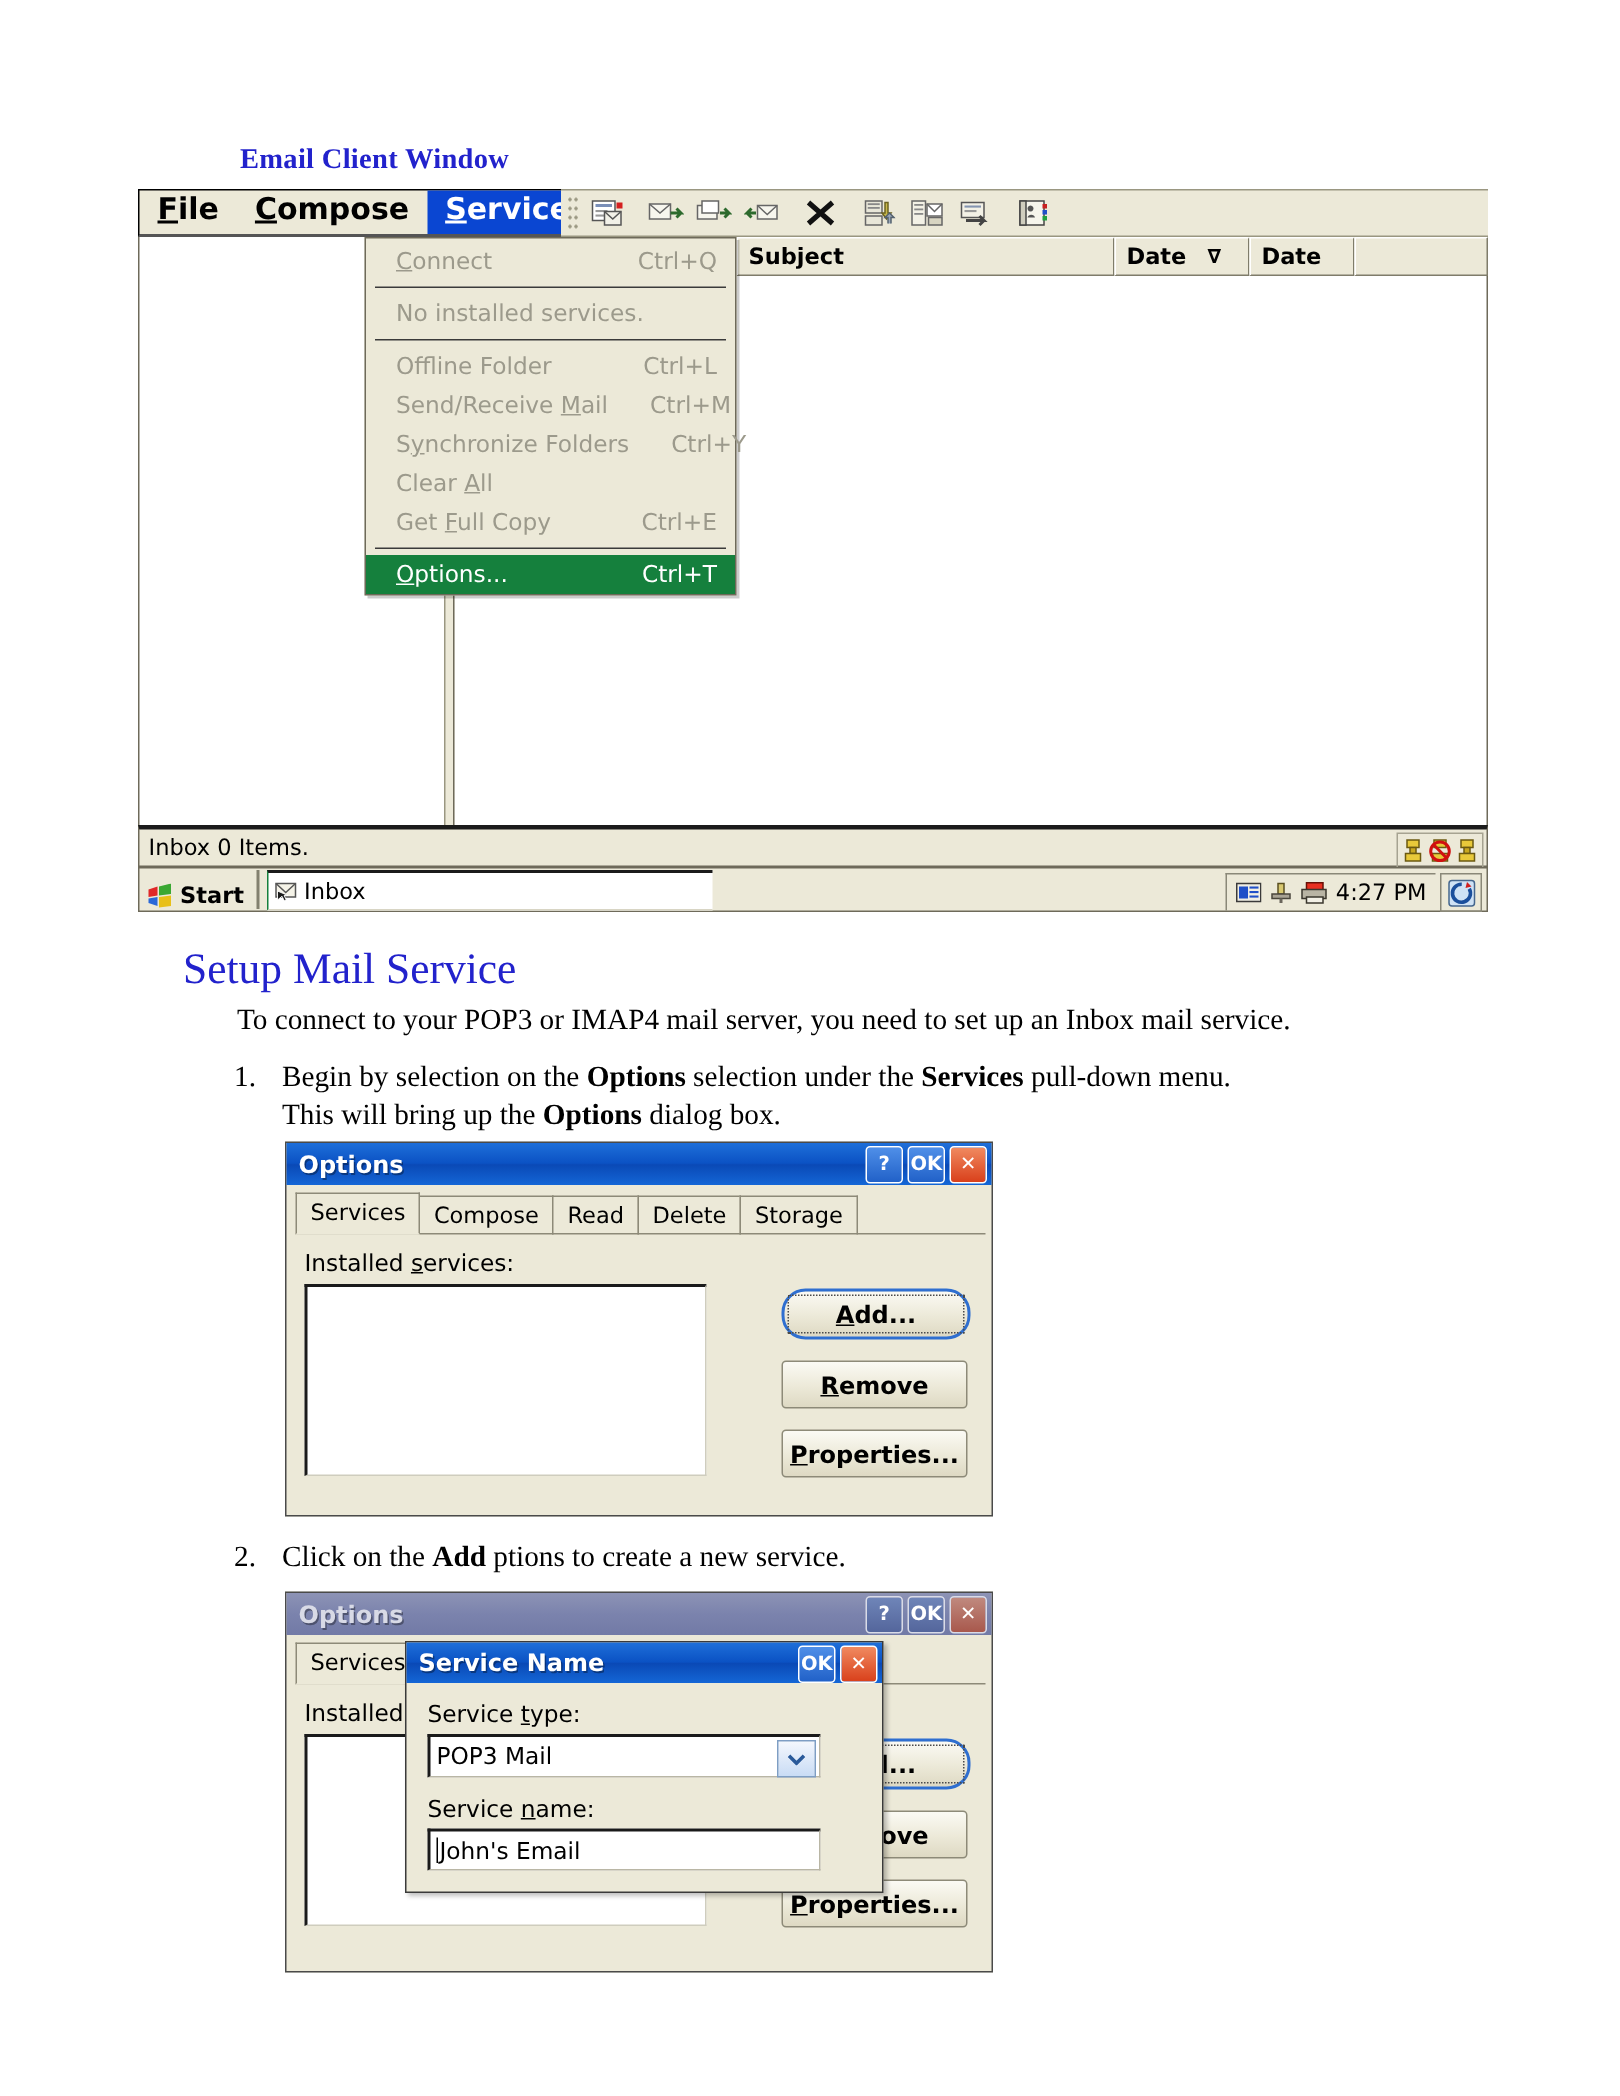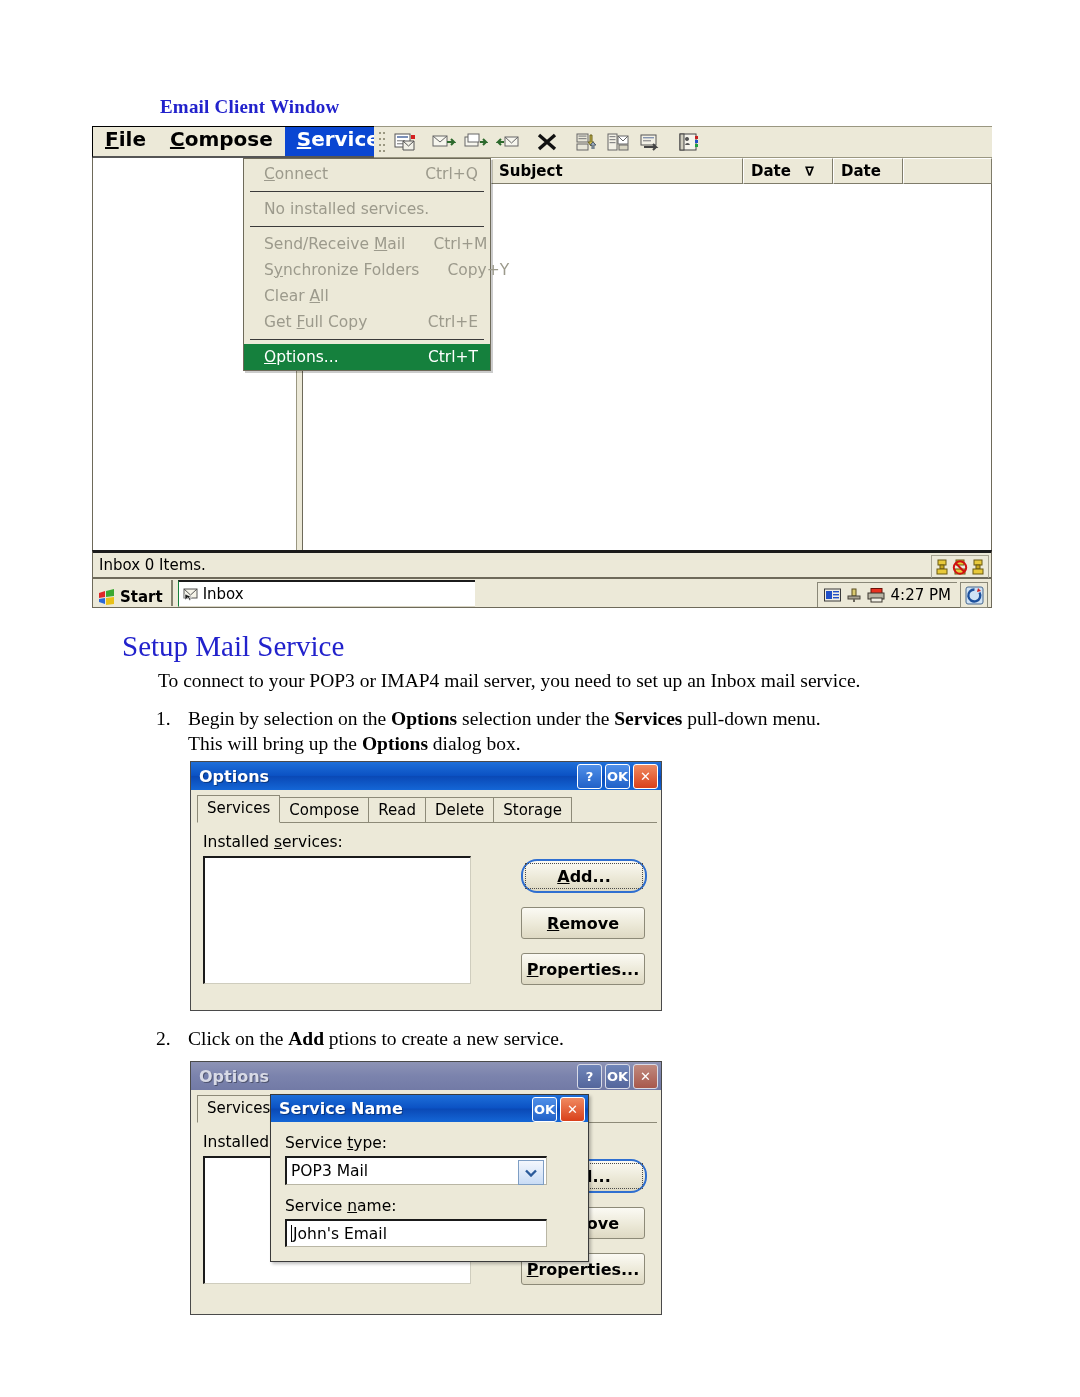--- a/index.html
+++ b/index.html
@@ -494,26 +494,30 @@
       <span><u>C</u>onnect</span>
       <span class="accel">Ctrl+Q</span>
     </div>
     <div class="msep"></div>
     <div class="mrow">
       <span>No installed services.</span>
       <span class="accel"></span>
     </div>
     <div class="msep"></div>
     <div class="mrow">
+      <span>Off<u>l</u>ine Folder</span>
+      <span class="accel">Ctrl+L</span>
+    </div>
+    <div class="mrow">
       <span>Send/Receive <u>M</u>ail</span>
       <span class="accel">Ctrl+M</span>
     </div>
     <div class="mrow">
       <span>S<u>y</u>nchronize Folders</span>
-      <span class="accel">Copy+Y</span>
+      <span class="accel">Ctrl+Y</span>
     </div>
     <div class="mrow">
       <span>Clear <u>A</u>ll</span>
       <span class="accel"></span>
     </div>
     <div class="mrow">
       <span>Get <u>F</u>ull Copy</span>
       <span class="accel">Ctrl+E</span>
     </div>
     <div class="msep"></div>

